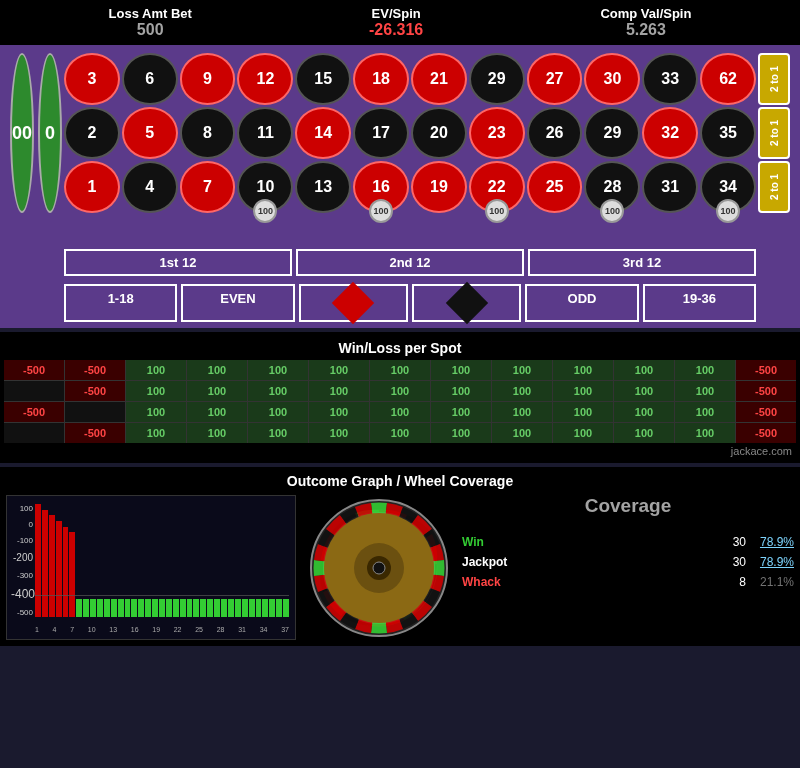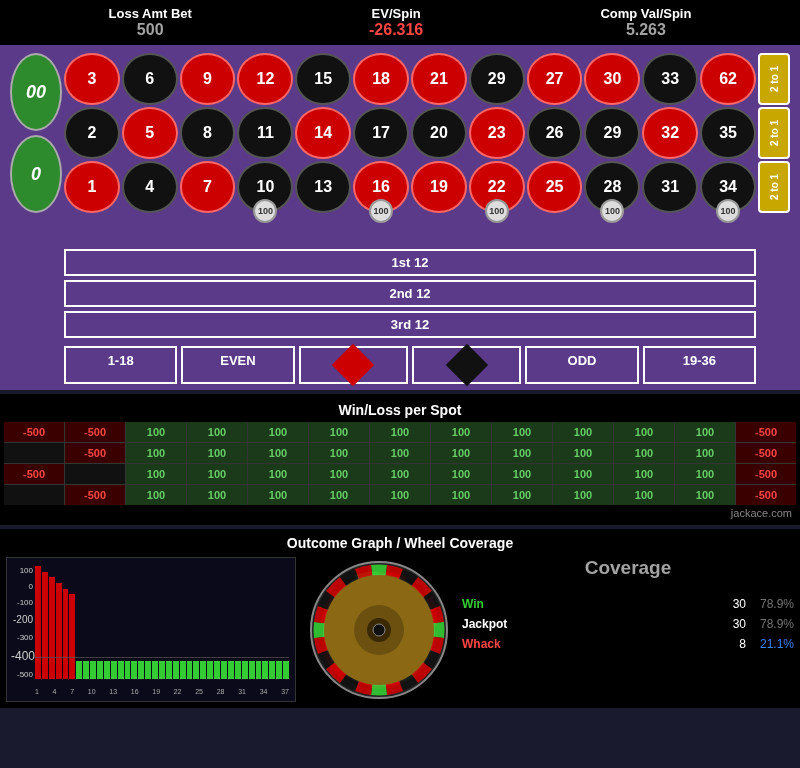--- a/index.html
+++ b/index.html
@@ -38,24 +38,23 @@
     }
 
     .roulette-grid {
       display: flex;
       align-items: stretch;
       gap: 2px;
     }
 
     .zero-col {
       display: flex;
-      flex-direction: column;
+      flex-direction: row;
       gap: 4px;
       width: 52px;
-      font-style: italic;
     }
 
     .zero-cell {
       background: #2d8a2d;
       border-radius: 50%;
       display: flex;
       align-items: center;
       justify-content: center;
       font-size: 18px;
       font-weight: bold;
@@ -299,22 +298,22 @@
       margin-bottom: 6px;
       align-items: center;
     }
 
     .cov-label { font-weight: bold; flex: 1; }
     .cov-label.green { color: #33cc33; }
     .cov-label.white { color: #fff; }
     .cov-label.red { color: #ff4444; }
     .cov-num { color: #fff; min-width: 20px; text-align: right; }
     .cov-pct { min-width: 40px; text-align: right; }
-    .cov-pct.green { color: #737373; }
-    .cov-pct.red { color: #3b82f6; }
+    .cov-pct.green { color: #7dd3fc; text-decoration: underline; }
+    .cov-pct.red { color: #737373; }
   </style>
 </head>
 <body>
 
 <div class="stats-bar">
   <div>
     <div class="stat-label">Loss Amt Bet</div>
     <div class="stat-value white">500</div>
   </div>
   <div>
@@ -394,21 +393,21 @@
 
     <div class="side-col">
       <div class="side-cell">2 to 1</div>
       <div class="side-cell">2 to 1</div>
       <div class="side-cell">2 to 1</div>
     </div>
   </div>
 
   <div class="bottom-bets">
 
-    <div class="dozens-row" style="position:relative; padding-top: 16px; flex-direction: column;">
+    <div class="dozens-row" style="position:relative; padding-top: 16px;">
       <div class="dozen-box" style="position:relative;">1st 12</div>
       <div class="dozen-box">2nd 12</div>
       <div class="dozen-box">3rd 12</div>
     </div>
 
     <div class="outside-bets-row">
       <div class="outside-bet">1-18</div>
       <div class="outside-bet">EVEN</div>
       <div class="diamond-container">
         <div class="diamond-red"></div>

